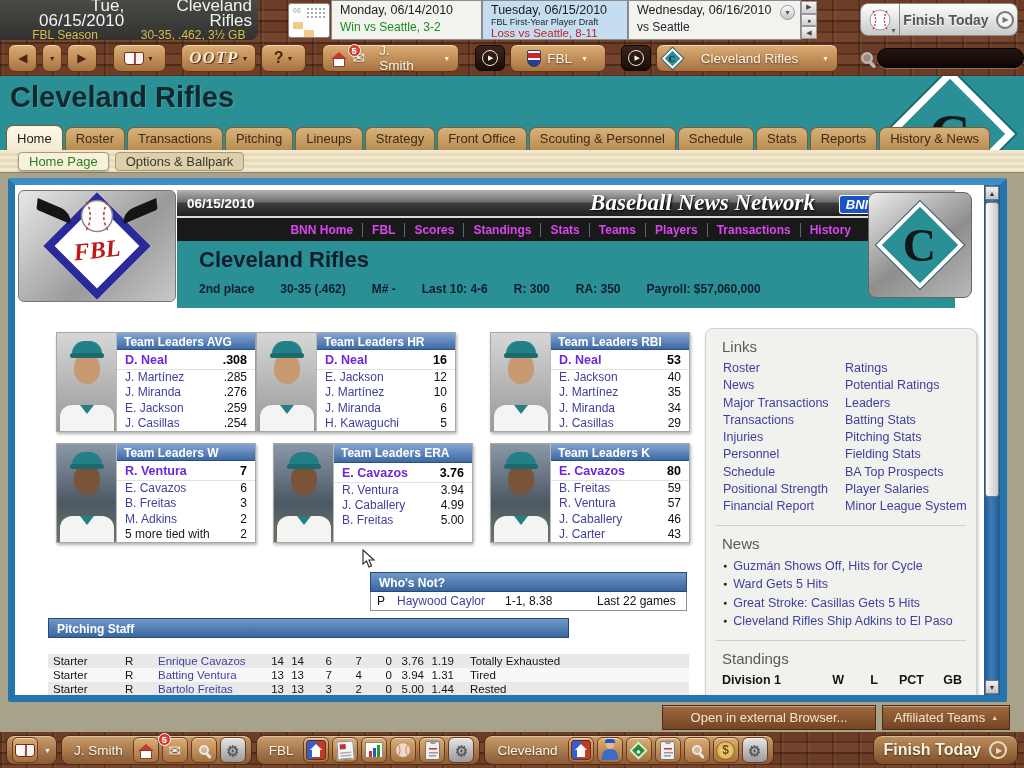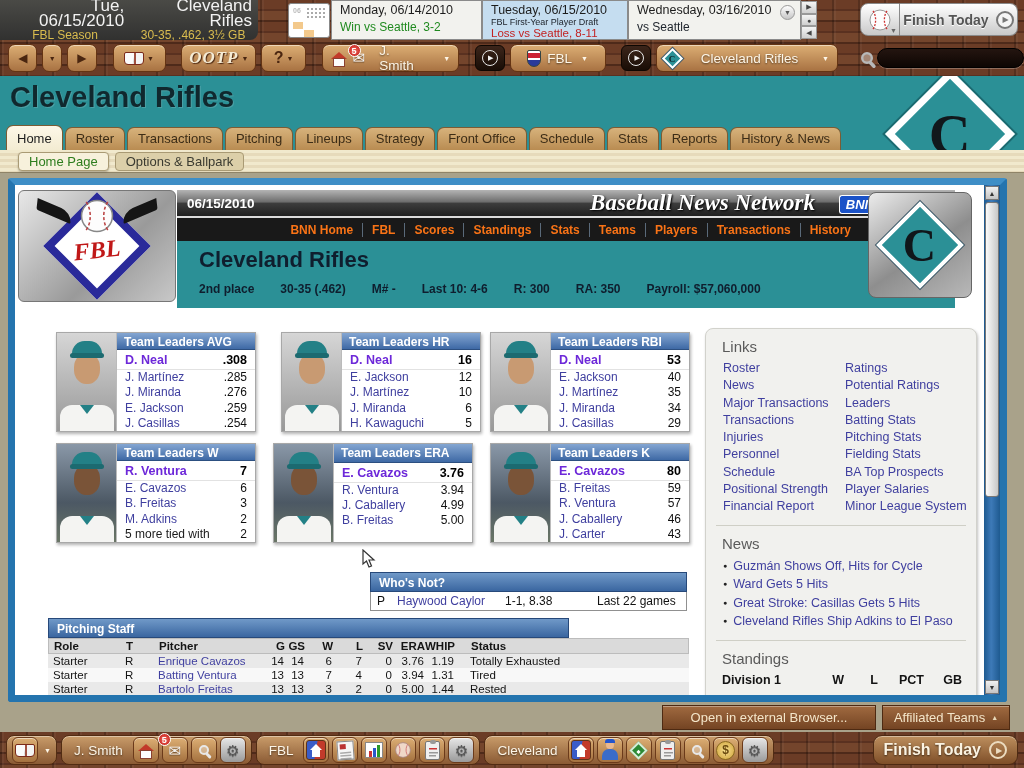--- a/index.html
+++ b/index.html
@@ -119,21 +119,21 @@
     font-family:"Liberation Serif",serif;font-style:italic;font-weight:bold;font-size:24px;color:#c01818;text-shadow:1px 1px 0 #fff}
   #bnn-strip{position:absolute;left:162px;top:5px;width:778px;height:120px}
   #bnn-row1{height:28px;background:linear-gradient(#b4b4b4,#6e6e6e 45%,#3c3c3c 52%,#202020);border-bottom:2px solid #dcdcdc;
     display:flex;align-items:center;padding:0 10px}
   #bnn-date{color:#fff;font-weight:bold;font-size:13.5px}
   #bnn-net{margin-left:auto;margin-right:130px;color:#fff;font-style:italic;font-weight:bold;font-size:23px;font-family:"Liberation Serif",serif;text-shadow:1px 1px 2px #000;white-space:nowrap}
   #bnn-logo-badge{position:absolute;right:55px;top:4px;display:flex;align-items:center;height:20px}
   #bnn-logo-badge .b1{background:#1a52c8;color:#fff;font-style:italic;font-weight:bold;font-size:13px;padding:1px 6px;border-radius:3px 0 0 3px;border:1px solid #fff;border-right:none}
   #bnn-logo-badge .b2{background:#c42020;width:20px;height:20px;border-radius:0 3px 3px 0;border:1px solid #fff;border-left:none;display:flex;align-items:center;justify-content:center}
   #bnn-row2{height:23px;background:#191919;display:flex;align-items:center;justify-content:flex-end;padding-right:95px}
-  .bnav{color:#f97316;font-weight:bold;font-size:12px;padding:0 9px;border-right:1px solid #5a6a7a;white-space:nowrap}
+  .bnav{color:#d946ef;font-weight:bold;font-size:12px;padding:0 9px;border-right:1px solid #5a6a7a;white-space:nowrap}
   .bnav:last-child{border-right:none}
   #bnn-row3{height:67px;background:#2b9096;padding:6px 0 0 22px}
   #bnn-team{font-size:22px;font-weight:bold;color:#0f1e2e}
   #bnn-info{display:flex;gap:26px;margin-top:9px;font-size:12px;font-weight:bold;color:#0f1e2e;white-space:nowrap}
   #cle-logo{position:absolute;left:853px;top:7px;width:104px;height:106px;border-radius:8px;border:1px solid #666;z-index:6;
     background:linear-gradient(145deg,#ececec,#8e8e8e 55%,#b8b8b8);display:flex;align-items:center;justify-content:center;overflow:hidden}
   .cle-dia{width:62px;height:62px;background:#2b9096;border:4px solid #fff;transform:rotate(45deg);display:flex;align-items:center;justify-content:center;box-shadow:0 0 0 1px #456}
   .cle-dia span{transform:rotate(-45deg);font-family:"Liberation Serif",serif;font-weight:bold;font-size:46px;color:#10161a}
   
   .lcard{position:absolute;width:200px;height:100px;border:1px solid #a8a8a8;background:#fff;box-shadow:1px 2px 3px rgba(0,0,0,.3);display:flex}
@@ -234,21 +234,21 @@
   <div class="daycard" style="left:331px;width:151px">
     <div class="day-date">Monday, 06/14/2010</div>
     <div class="day-win">Win vs Seattle, 3-2</div>
   </div>
   <div class="daycard" id="day-tue" style="left:482px;width:146px">
     <div class="day-date">Tuesday, 06/15/2010</div>
     <div class="day-note">FBL First-Year Player Draft</div>
     <div class="day-loss">Loss vs Seattle, 8-11</div>
   </div>
   <div class="daycard" style="left:628px;width:173px">
-    <div class="day-date">Wednesday, 03/16/2010</div>
+    <div class="day-date">Wednesday, 06/16/2010</div>
     <div class="day-vs">vs Seattle</div>
     <div class="circ-dd">▼</div>
   </div>
   <div id="daystrip">
     <span>▶</span>
     <span>●</span>
     <span>◀</span>
   </div>
   <div id="finish-top">
     <div id="ball-btn" class="silverbtn">
@@ -334,20 +334,21 @@
       <span>C</span>
     </div>
   <div id="tabs">
     <span class="tab active">Home</span>
     <span class="tab">Roster</span>
     <span class="tab">Transactions</span>
     <span class="tab">Pitching</span>
     <span class="tab">Lineups</span>
     <span class="tab">Strategy</span>
     <span class="tab">Front Office</span>
+    <span class="tab">Scouting &amp; Personnel</span>
     <span class="tab">Schedule</span>
     <span class="tab">Stats</span>
     <span class="tab">Reports</span>
     <span class="tab">History &amp; News</span>
   </div>
 </div>
 <div id="subbar">
   <span class="subtab active">Home Page</span>
   <span class="subtab idle">Options &amp; Ballpark</span>
 </div>
@@ -435,21 +436,21 @@
       <div class="lrow">
             <span class="nm">E. Jackson</span>
             <span class="vl">.259</span>
           </div>
       <div class="lrow">
             <span class="nm">J. Casillas</span>
             <span class="vl">.254</span>
           </div>
     </div>
   </div>
-  <div class="lcard" style="left:266px;top:147px">
+  <div class="lcard" style="left:241px;top:147px">
     <div class="photo photoA">
           <div class="ph-face"></div>
           <div class="ph-cap"></div>
           <div class="ph-jersey"></div>
         </div>
     <div class="lpanel">
       <div class="lhead">Team Leaders HR</div>
       <div class="ltop">
             <span class="nm">D. Neal</span>
             <span class="vl">16</span>
@@ -640,33 +641,20 @@
 
   <div class="bluebar" id="notbar">Who's Not?</div>
   <div id="notrow">
     <span class="pos">P</span>
     <span class="nm">Haywood Caylor</span>
     <span class="ln">1-1, 8.38</span>
     <span>Last 22 games</span>
   </div>
 
   <div class="bluebar" id="pitchbar">Pitching Staff</div>
-  <div class="prow" id="phead">
-    <span class="c-role">Role</span>
-        <span class="c-t">T</span>
-    <span class="c-p">Pitcher</span>
-        <span class="c-n1">G</span>
-    <span class="c-n2">GS</span>
-        <span class="c-n3">W</span>
-    <span class="c-n4">L</span>
-        <span class="c-n5">SV</span>
-    <span class="c-n6">ERA</span>
-        <span class="c-n7">WHIP</span>
-    <span class="c-st">Status</span>
-  </div>
   <div class="prow d r-odd" style="top:469px">
     <span class="c-role">Starter</span>
         <span class="c-t">R</span>
     <span class="c-p">Enrique Cavazos</span>
     <span class="c-n1">14</span>
         <span class="c-n2">14</span>
     <span class="c-n3">6</span>
         <span class="c-n4">7</span>
     <span class="c-n5">0</span>
         <span class="c-n6">3.76</span>

